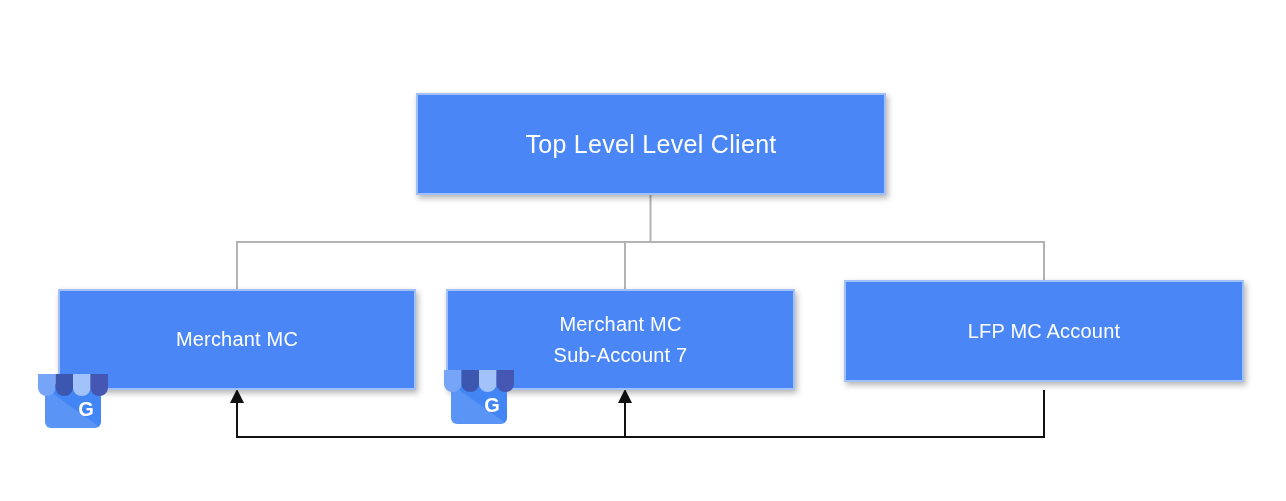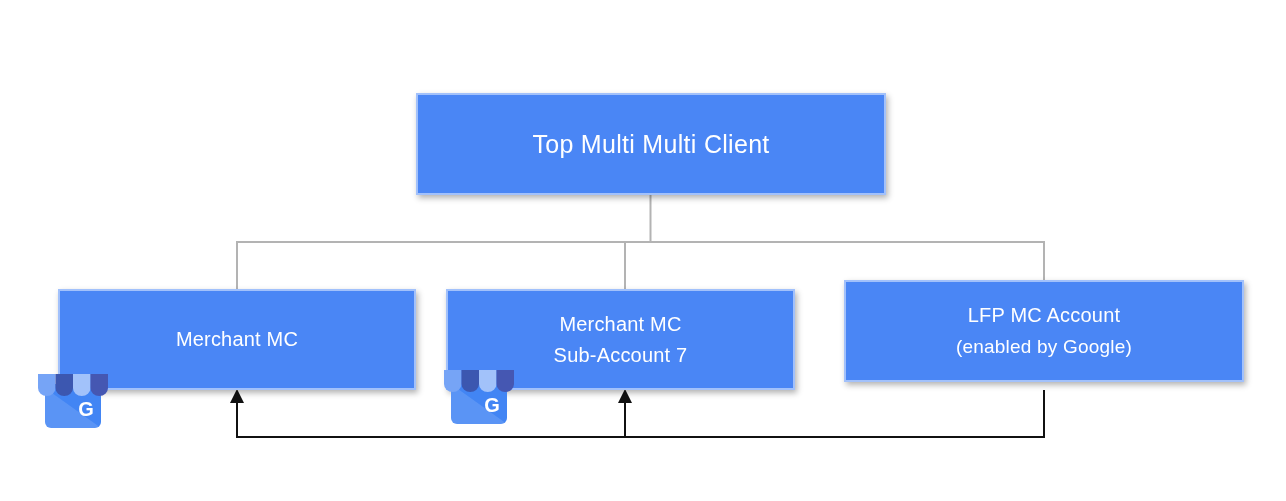--- a/index.html
+++ b/index.html
@@ -71,35 +71,34 @@
 
     <g>
       <path class="arrow-line" d="M1044 390 V 437 H 237 V 401"></path>
       <path class="arrow-line" d="M625 437 V 401"></path>
       <polygon class="arrow-head" points="237,389 230,403 244,403"></polygon>
       <polygon class="arrow-head" points="625,389 618,403 632,403"></polygon>
     </g>
   </svg>
 
   <div class="node node-mca">
-    <div class="line1">Top Multi Multi Client</div>
+    <div class="line1">Top Level Level Client</div>
   </div>
 
   <div class="node node-sub1">
     <div class="line1">Merchant MC</div>
   </div>
 
   <div class="node node-sub2">
     <div class="line1">Merchant MC</div>
     <div class="line2">Sub-Account 7</div>
   </div>
 
   <div class="node node-lfp">
     <div class="line1">LFP MC Account</div>
-    <div class="line2">(enabled by Google)</div>
   </div>
 
   <div class="gmb-icon gmb-icon-1">
     <svg viewBox="0 0 72 62" xmlns="http://www.w3.org/2000/svg">
       <rect x="8" y="14" width="56" height="44" rx="6" fill="#4285F4"></rect>
       <polygon points="8,18 8,58 64,58" fill="rgba(255,255,255,0.13)"></polygon>
       <path d="M1 4 h17.5 v14 a8.75 8 0 0 1 -17.5 0 z" fill="#76A4F6"></path>
       <path d="M18.5 4 h17.5 v14 a8.75 8 0 0 1 -17.5 0 z" fill="#3C57B0"></path>
       <path d="M36 4 h17.5 v14 a8.75 8 0 0 1 -17.5 0 z" fill="#A2C2FA"></path>
       <path d="M53.5 4 h17.5 v14 a8.75 8 0 0 1 -17.5 0 z" fill="#4557B2"></path>

